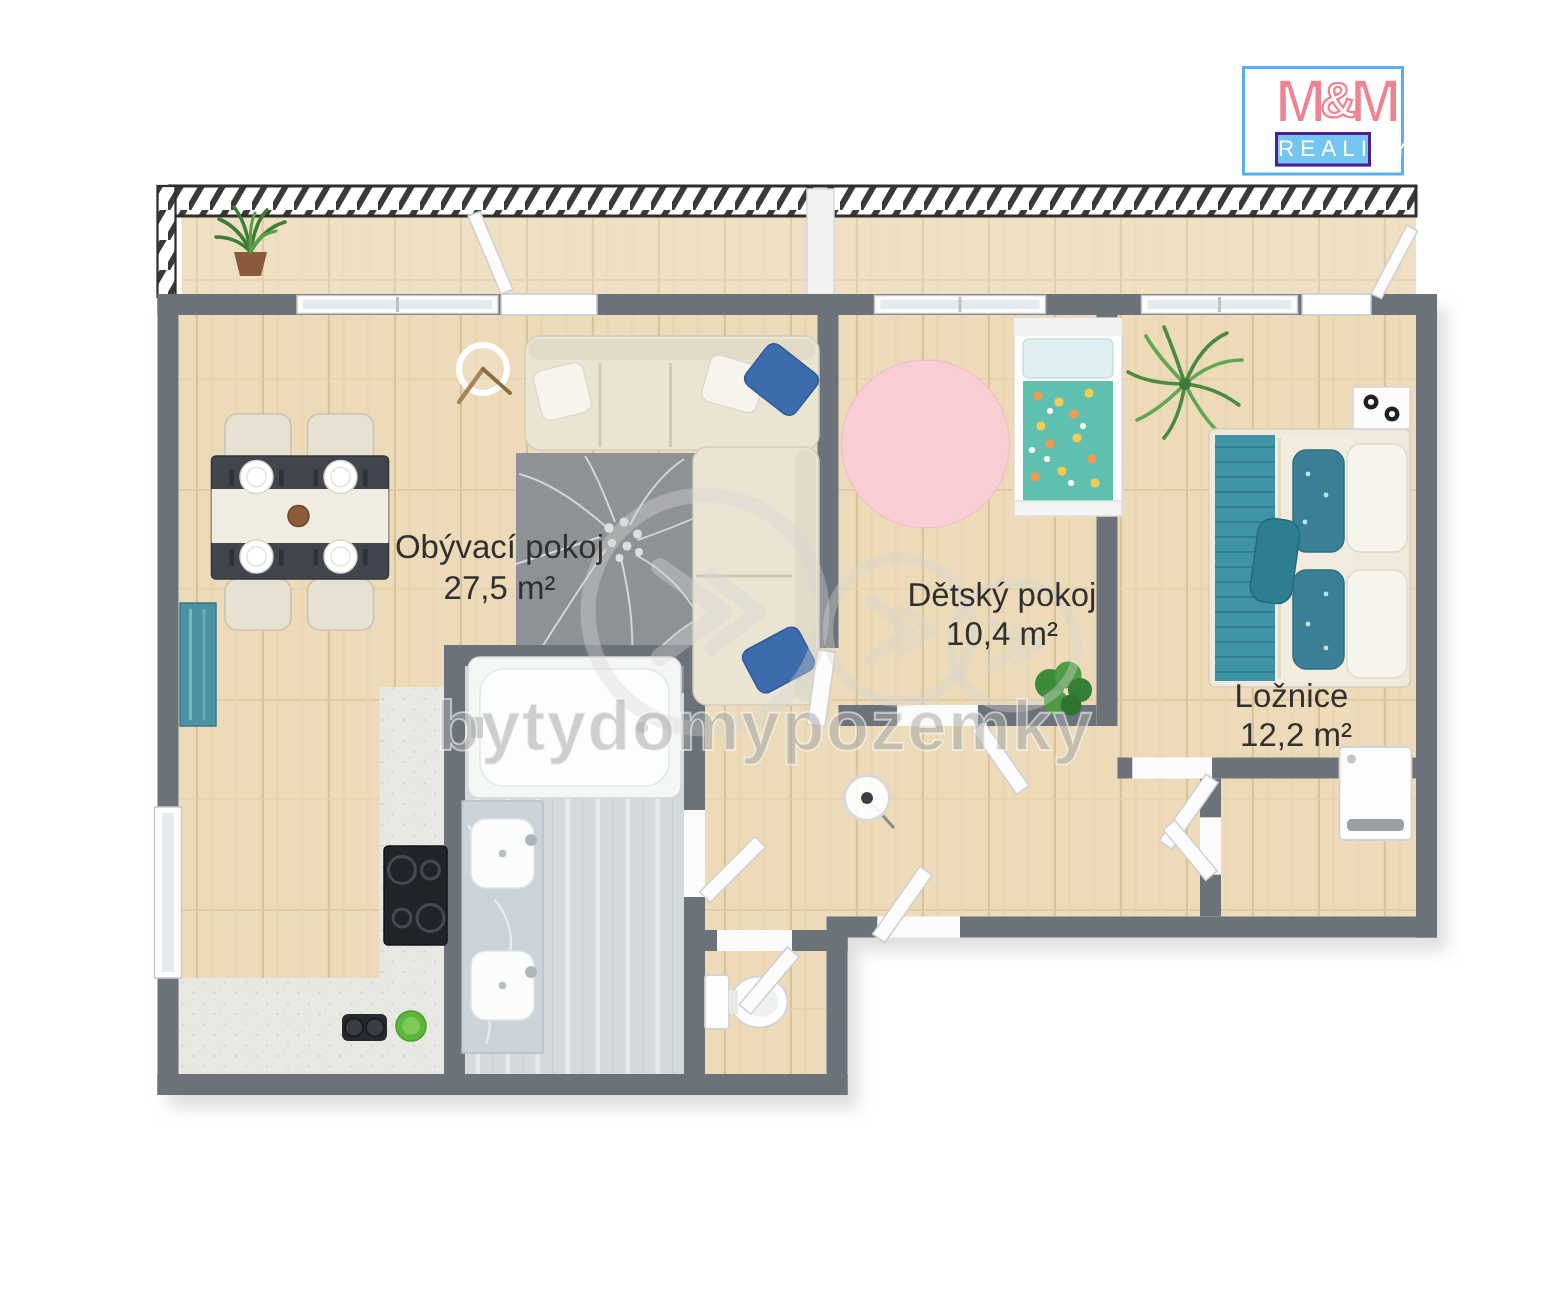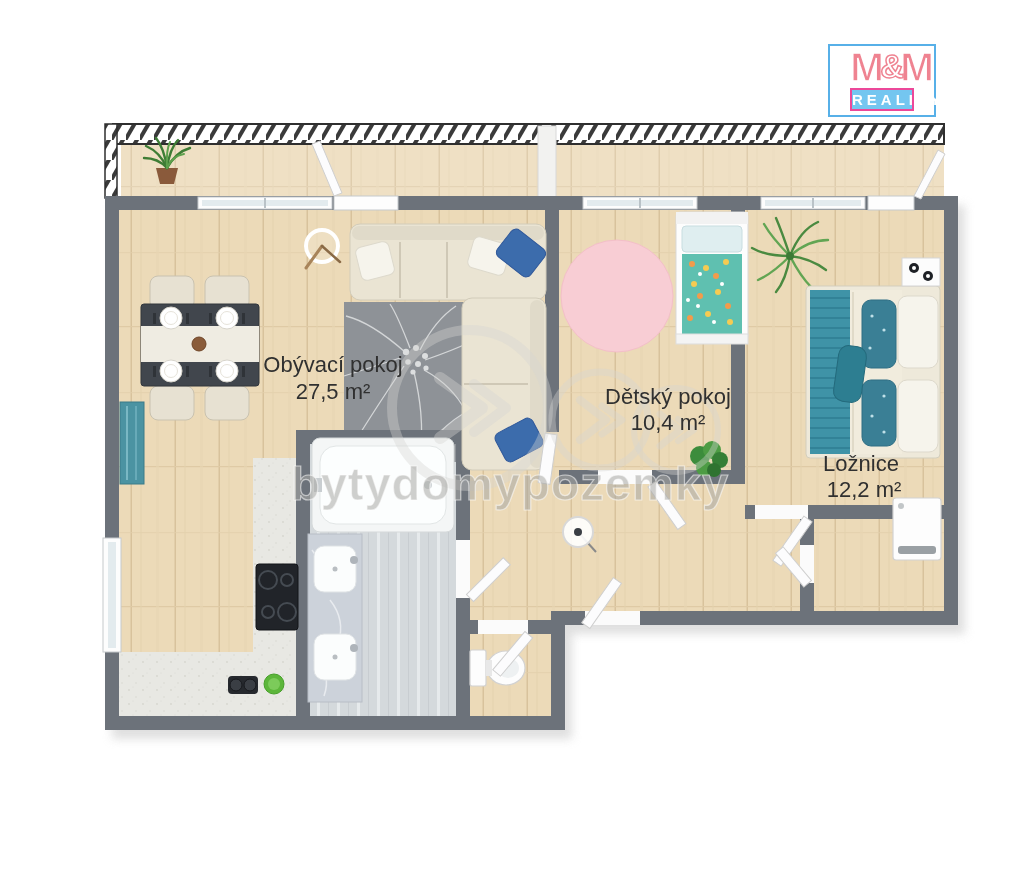--- a/index.html
+++ b/index.html
@@ -20,21 +20,21 @@
   .white-fixture{fill:#fdfdfd;stroke:#d2d2d2;stroke-width:1.2;}
   .label{fill:#303030;font-size:22px;font-weight:500;text-anchor:middle;}
   .ghost{stroke:#d6d6d2;fill:none;opacity:0.38;stroke-linejoin:round;stroke-linecap:round;}
   
   .logo{position:absolute;left:828px;top:44px;width:108px;background:#fff;
         border:2px solid #57b0e8;padding:1px 20px 4px;box-sizing:border-box;text-align:center;}
   .logo-top{font-weight:800;font-size:41px;line-height:40px;color:#ef8391;
             -webkit-text-stroke:1.5px #ffffff;letter-spacing:-1px;}
   .logo-top .amp{color:#ffffff;-webkit-text-stroke:1.5px #ef8391;font-size:33px;
                  position:relative;z-index:2;margin:0 -3px;vertical-align:3px;}
-  .logo-bar{background:#74c6f0;border:2px solid #ec4899;color:#fff;font-weight:700;
+  .logo-bar{background:#74c6f0;border:2px solid #4c1d95;color:#fff;font-weight:400;
             letter-spacing:4px;font-size:15px;line-height:19px;margin-top:1px;}
 </style>
 </head>
 <body>
 
 <div class="stage">
 
 <svg width="1029" height="873" viewBox="0 0 1029 873">
   <defs>
     <pattern id="wood" width="44" height="140" patternUnits="userSpaceOnUse">

